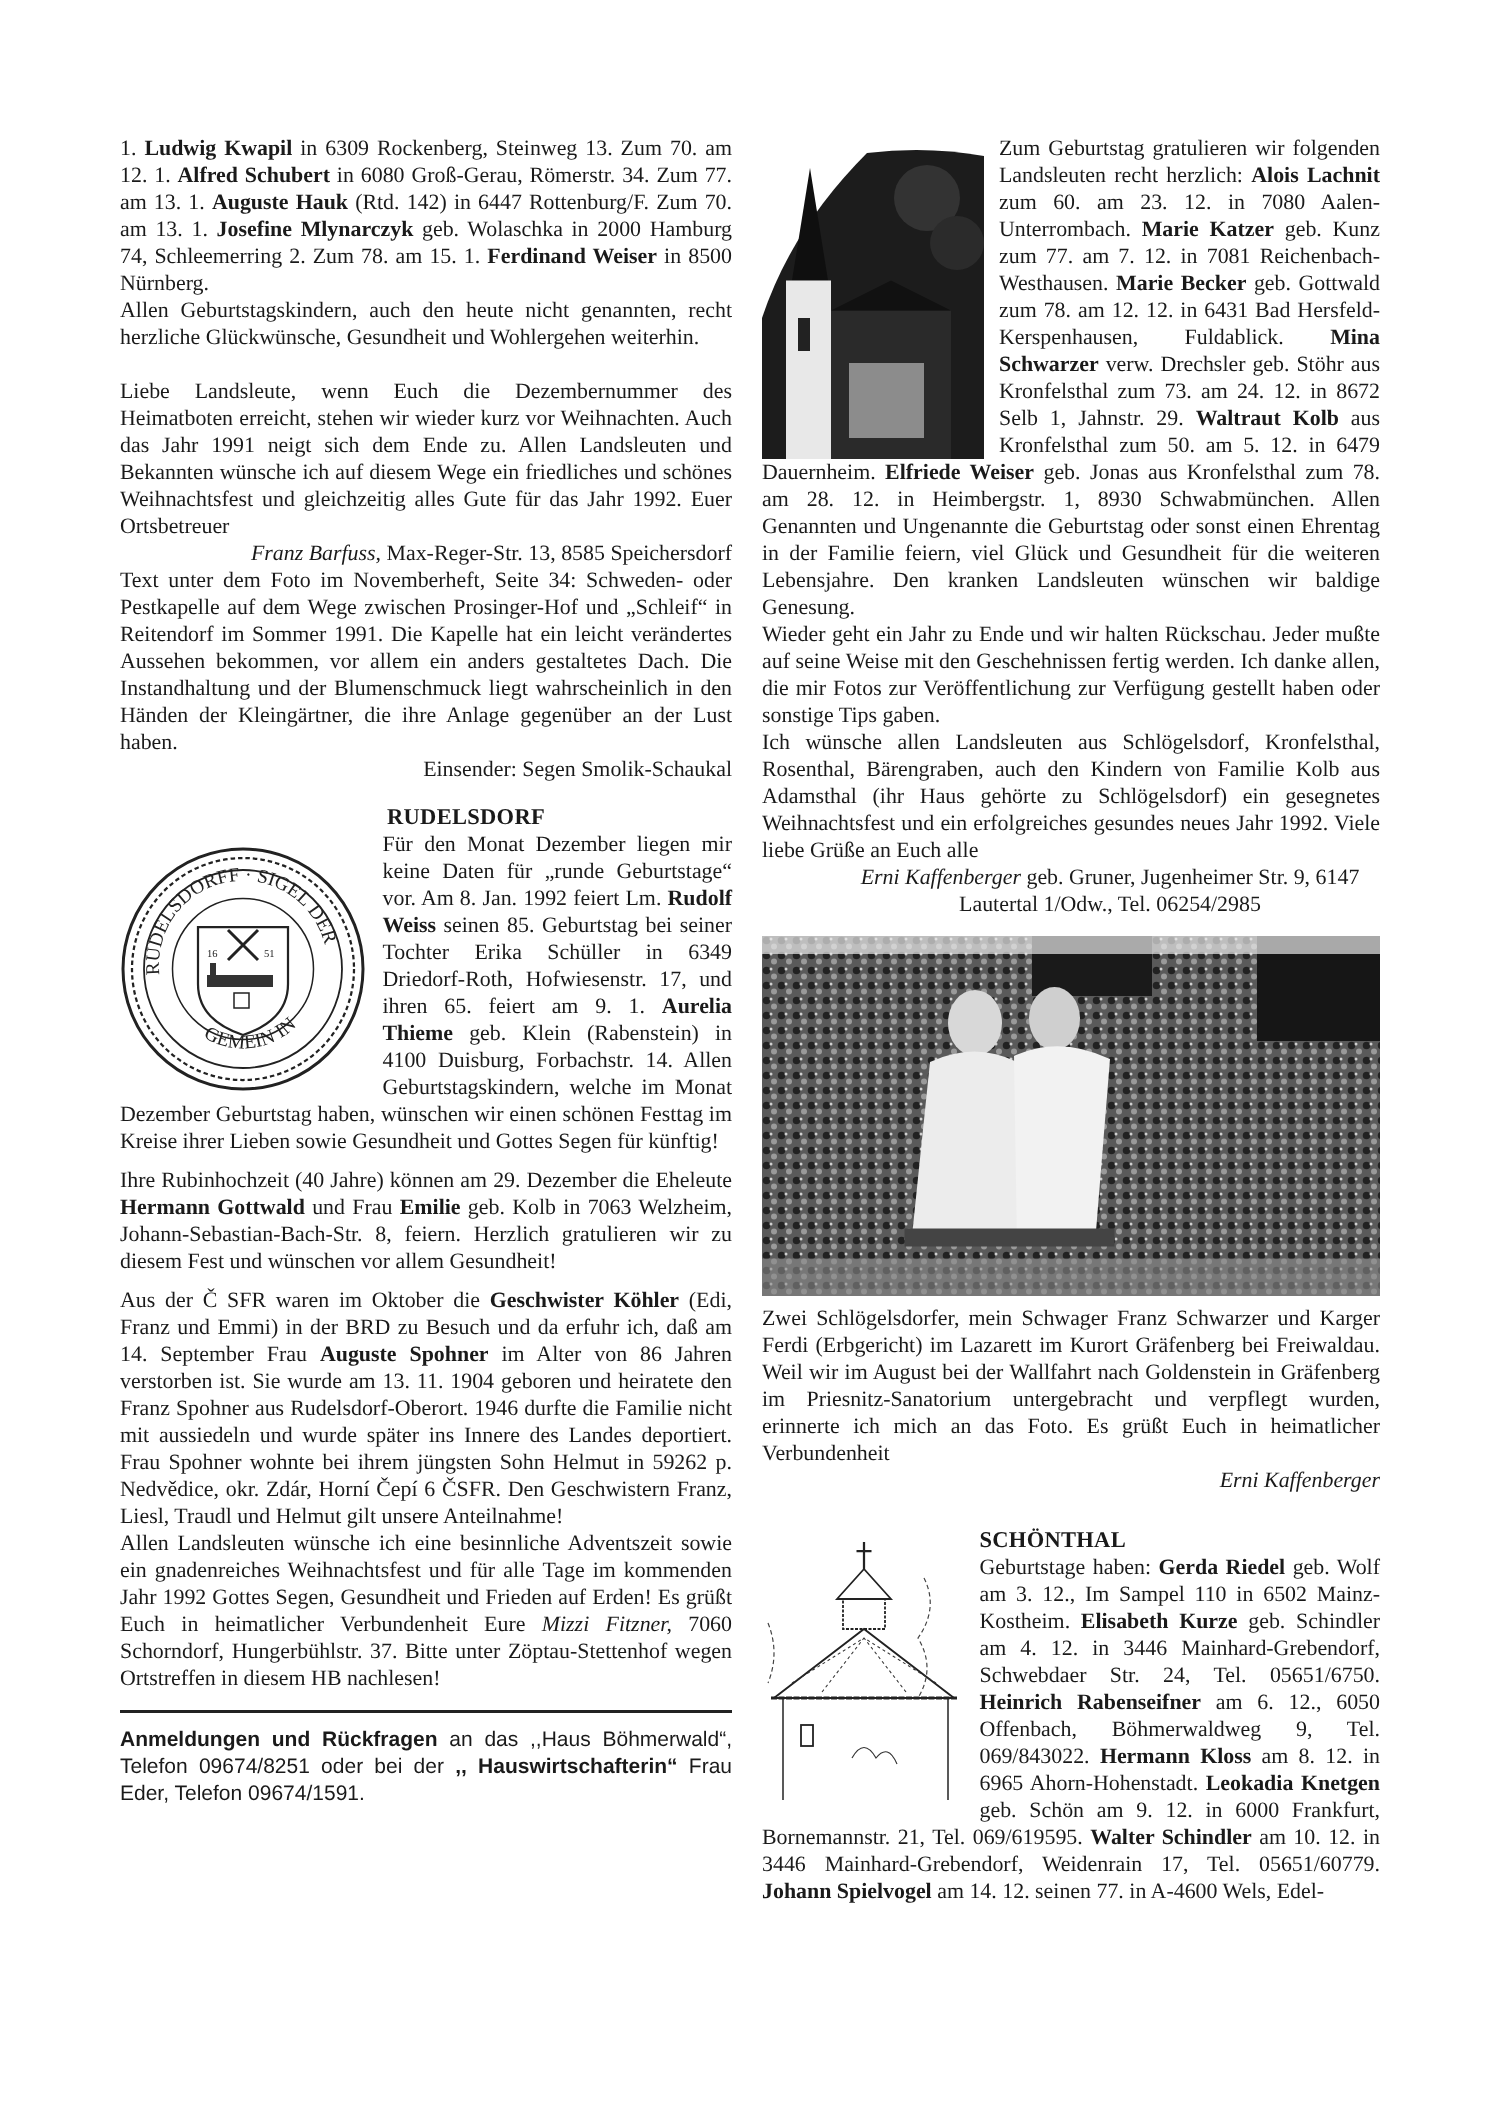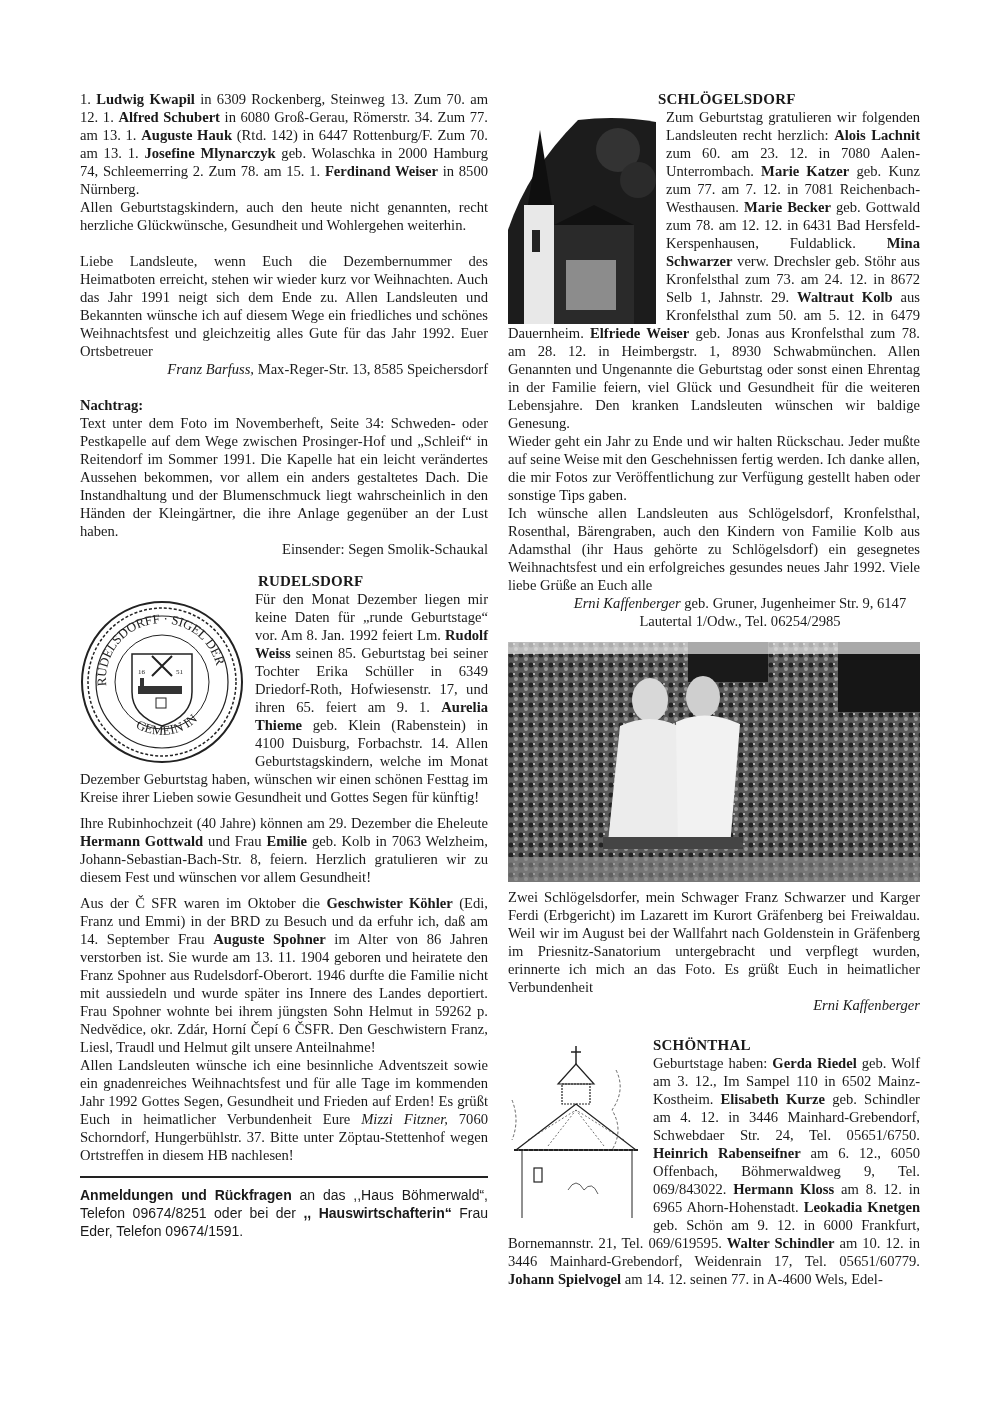--- a/index.html
+++ b/index.html
@@ -28,21 +28,20 @@
 </style>
 </head>
 <body>
 
 <div class="col left">
   <p><span>1. </span><b>Ludwig Kwapil</b><span> in 6309 Rockenberg, Steinweg 13. Zum 70. am 12. 1. </span><b>Alfred Schubert</b><span> in 6080 Groß-Gerau, Römerstr. 34. Zum 77. am 13. 1. </span><b>Auguste Hauk</b><span> (Rtd. 142) in 6447 Rottenburg/F. Zum 70. am 13. 1. </span><b>Josefine Mlynarczyk</b><span> geb. Wolaschka in 2000 Hamburg 74, Schleemerring 2. Zum 78. am 15. 1. </span><b>Ferdinand Weiser</b><span> in 8500 Nürnberg.</span></p>
   <p>Allen Geburtstagskindern, auch den heute nicht genannten, recht herzliche Glückwünsche, Gesundheit und Wohlergehen weiterhin.</p>
   <p class="gap">Liebe Landsleute, wenn Euch die Dezembernummer des Heimatboten erreicht, stehen wir wieder kurz vor Weihnachten. Auch das Jahr 1991 neigt sich dem Ende zu. Allen Landsleuten und Bekannten wünsche ich auf diesem Wege ein friedliches und schönes Weihnachtsfest und gleichzeitig alles Gute für das Jahr 1992. Euer Ortsbetreuer</p>
   <p class="sig"><i>Franz Barfuss,</i><span> Max-Reger-Str. 13, 8585 Speichersdorf</span></p>
 
-  <p class="gap"><b>Nachtrag:</b></p>
   <p>Text unter dem Foto im Novemberheft, Seite 34: Schweden- oder Pestkapelle auf dem Wege zwischen Prosinger-Hof und „Schleif“ in Reitendorf im Sommer 1991. Die Kapelle hat ein leicht verändertes Aussehen bekommen, vor allem ein anders gestaltetes Dach. Die Instandhaltung und der Blumenschmuck liegt wahrscheinlich in den Händen der Kleingärtner, die ihre Anlage gegenüber an der Lust haben.</p>
   <p class="sig">Einsender: Segen Smolik-Schaukal</p>
 
   <div class="gap-s">
     <p class="head" style="padding-left:178px; margin-top:14px;">RUDELSDORF</p>
     <svg class="float-l seal" viewBox="0 0 165 172">
       <circle cx="82" cy="88" r="80" fill="none" stroke="#222" stroke-width="2"></circle>
       <circle cx="82" cy="88" r="74" fill="none" stroke="#222" stroke-width="1.5" stroke-dasharray="3 2"></circle>
       <circle cx="82" cy="88" r="66" fill="none" stroke="#222" stroke-width="1.2"></circle>
       <circle cx="82" cy="88" r="47" fill="none" stroke="#222" stroke-width="1"></circle>
@@ -64,21 +63,20 @@
     <p class="gap-s"><span>Ihre Rubinhochzeit (40 Jahre) können am 29. Dezember die Eheleute </span><b>Hermann Gottwald</b><span> und Frau </span><b>Emilie</b><span> geb. Kolb in 7063 Welzheim, Johann-Sebastian-Bach-Str. 8, feiern. Herzlich gratulieren wir zu diesem Fest und wünschen vor allem Gesundheit!</span></p>
     <p class="gap-s"><span>Aus der Č SFR waren im Oktober die </span><b>Geschwister Köhler</b><span> (Edi, Franz und Emmi) in der BRD zu Besuch und da erfuhr ich, daß am 14. September Frau </span><b>Auguste Spohner</b><span> im Alter von 86 Jahren verstorben ist. Sie wurde am 13. 11. 1904 geboren und heiratete den Franz Spohner aus Rudelsdorf-Oberort. 1946 durfte die Familie nicht mit aussiedeln und wurde später ins Innere des Landes deportiert. Frau Spohner wohnte bei ihrem jüngsten Sohn Helmut in 59262 p. Nedvědice, okr. Zdár, Horní Čepí 6 ČSFR. Den Geschwistern Franz, Liesl, Traudl und Helmut gilt unsere Anteilnahme!</span></p>
     <p><span>Allen Landsleuten wünsche ich eine besinnliche Adventszeit sowie ein gnadenreiches Weihnachtsfest und für alle Tage im kommenden Jahr 1992 Gottes Segen, Gesundheit und Frieden auf Erden! Es grüßt Euch in heimatlicher Verbundenheit Eure </span><i>Mizzi Fitzner,</i><span> 7060 Schorndorf, Hungerbühlstr. 37. Bitte unter Zöptau-Stettenhof wegen Ortstreffen in diesem HB nachlesen!</span></p>
   </div>
 
   <div class="rule"></div>
   <p class="sans"><b>Anmeldungen und Rückfragen</b><span> an das ,,Haus Böhmerwald“, Telefon 09674/8251 oder bei der </span><b>,, Hauswirtschafterin“</b><span> Frau Eder, Telefon 09674/1591.</span></p>
 </div>
 
 <div class="col right">
-  <p class="head center-h" style="padding-left:150px; text-align:left; margin-left:0;">SCHLÖGELSDORF</p>
   <svg class="float-l church" viewBox="0 0 148 214">
     <rect x="0" y="0" width="148" height="214" fill="#fff"></rect>
     <path d="M70 10 Q110 5 148 12 L148 214 L0 214 L0 120 Q20 60 70 10 Z" fill="#1c1c1c"></path>
     <path d="M32 20 L44 95 L20 95 Z" fill="#0f0f0f"></path>
     <rect x="16" y="95" width="30" height="119" fill="#e8e8e8"></rect>
     <rect x="24" y="120" width="8" height="22" fill="#222"></rect>
     <rect x="46" y="115" width="80" height="99" fill="#2a2a2a"></rect>
     <path d="M46 115 L86 95 L126 115 Z" fill="#111"></path>
     <rect x="58" y="150" width="50" height="50" fill="#cfcfcf" opacity="0.6"></rect>
     <circle cx="110" cy="40" r="22" fill="#333"></circle>

